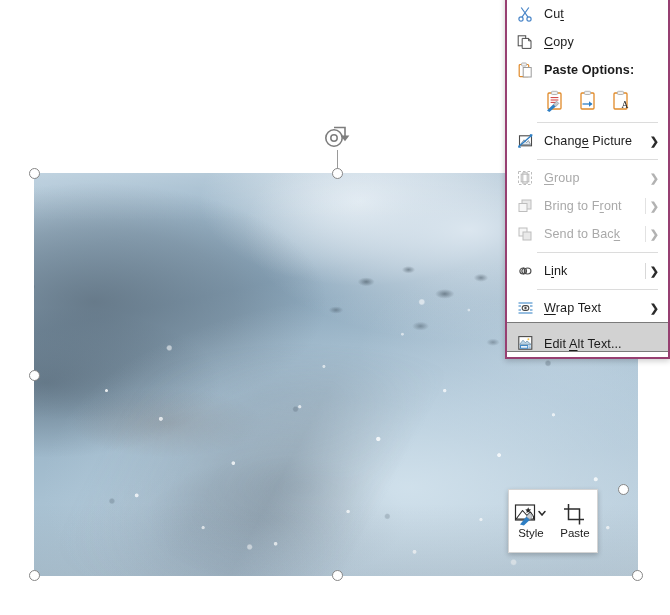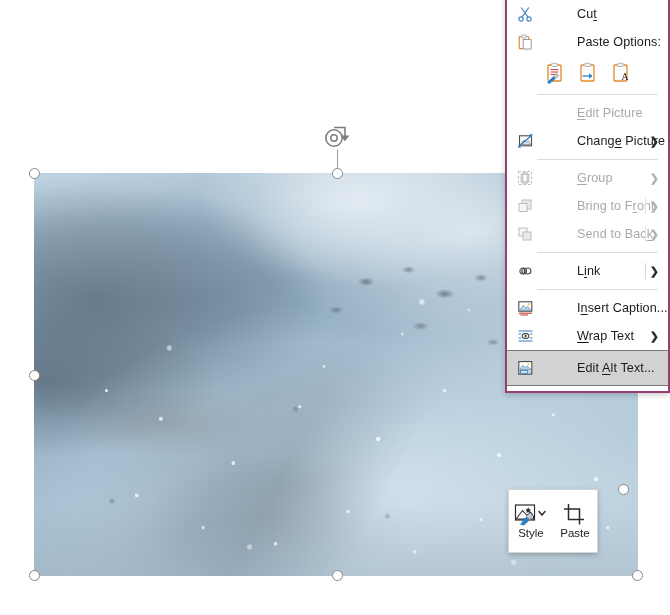--- a/index.html
+++ b/index.html
@@ -150,32 +150,33 @@
     background:#ffffff;
     border:2px solid #973f71;
     box-sizing:border-box;
     z-index:50;
     padding:4px 0 5px 0;
     box-shadow:0 2px 6px rgba(0,0,0,.20);
   }
   .mi{
     position:relative;display:flex;align-items:center;height:28px;
     padding:0 0 0 6px;box-sizing:border-box;cursor:default;
-    font-size:12.6px;color:#1b1b1b;white-space:nowrap;gap:33px;
+    font-size:12.6px;color:#1b1b1b;white-space:nowrap;
   }
   .mi .ico{width:24px;min-width:24px;display:flex;align-items:center;justify-content:center;}
   .mi .lbl{padding-left:7px;letter-spacing:.1px;}
   .mi .lbl u{text-decoration:underline;text-underline-offset:1.5px;}
-  .mi.bold .lbl{font-weight:normal;}
+  .mi.bold .lbl{font-weight:bold;}
   .mi.disabled{color:#a9a9a9;}
   .mi.disabled .lbl u{color:#a9a9a9;}
   .mi.selected{
     background:#d2d2d2;
     border-top:1px solid #7a7a7a;border-bottom:1px solid #7a7a7a;
-    height:36px;
+    height:30px;
+    align-items:flex-end;
   }
   .arrow{
     position:absolute;right:9px;top:50%;transform:translateY(-50%);
     font-size:11px;line-height:1;color:#2b2b2b;font-weight:bold;
   }
   .mi.disabled .arrow{color:#b2b2b2;}
   .arrow-sep{
     position:absolute;right:22px;top:6px;bottom:6px;width:1px;background:#d8d8d8;
   }
   .mi.disabled .arrow-sep{background:#e2e2e2;}
@@ -253,20 +254,30 @@
       <span class="ico">
         <svg width="16" height="16" viewBox="0 0 16 16" aria-hidden="true">
           <path d="M4.2 1.5 L11 11.2 M11.8 1.5 L5 11.2" fill="none" stroke="#4a86c8" stroke-width="1.2"></path>
           <circle cx="4" cy="13" r="2.1" fill="none" stroke="#4a86c8" stroke-width="1.2"></circle>
           <circle cx="12" cy="13" r="2.1" fill="none" stroke="#4a86c8" stroke-width="1.2"></circle>
         </svg>
       </span>
       <span class="lbl">Cu<u>t</u></span>
     </div>
 
+    <div class="mi">
+      <span class="ico">
+        <svg width="16" height="16" viewBox="0 0 16 16" aria-hidden="true">
+          <rect x="1.2" y="1.8" width="7.5" height="10" fill="#ffffff" stroke="#4a4a4a" stroke-width="1"></rect>
+          <path d="M5.2 4.4 L11.6 4.4 L14 6.8 L14 14.4 L5.2 14.4 Z" fill="#ffffff" stroke="#4a4a4a" stroke-width="1" stroke-linejoin="round"></path>
+          <path d="M11.6 4.4 L11.6 6.8 L14 6.8" fill="none" stroke="#4a4a4a" stroke-width="1"></path>
+        </svg>
+      </span>
+      <span class="lbl"><u>C</u>opy</span>
+    </div>
 
     <div class="mi bold">
       <span class="ico">
         <svg width="16" height="16" viewBox="0 0 16 16" aria-hidden="true">
           <rect x="2.2" y="2.5" width="9.5" height="12.2" rx="1" fill="#ffffff" stroke="#e08a2a" stroke-width="1.2"></rect>
           <rect x="4.6" y="1" width="4.8" height="3" rx=".7" fill="#f3f3f3" stroke="#b0b0b0" stroke-width="1"></rect>
           <rect x="6.2" y="5.5" width="8" height="9.5" fill="#ffffff" stroke="#9c9c9c" stroke-width="1"></rect>
         </svg>
       </span>
       <span class="lbl">Paste Options:</span>
@@ -294,24 +305,20 @@
         <svg width="22" height="22" viewBox="0 0 22 22" aria-hidden="true">
           <rect x="4" y="3" width="13" height="16" rx="1" fill="#ffffff" stroke="#e08a2a" stroke-width="1.3"></rect>
           <rect x="7.6" y="1.3" width="5.8" height="3.2" rx=".7" fill="#f2f2f2" stroke="#b5b5b5" stroke-width="1"></rect>
           <text x="11.5" y="18" font-family="'Liberation Serif', serif" font-size="9.5" fill="#1b1b1b">A</text>
         </svg>
       </span>
     </div>
 
     <div class="msep"></div>
 
-    <div class="mi disabled">
-      <span class="ico"></span>
-      <span class="lbl"><u>E</u>dit Picture</span>
-    </div>
 
     <div class="mi">
       <span class="ico">
         <svg width="17" height="16" viewBox="0 0 17 16" aria-hidden="true">
           <rect x="2.5" y="2.8" width="12" height="10" fill="#ffffff" stroke="#4a4a4a" stroke-width="1.1"></rect>
           <path d="M3.4 11.5 L7 6.8 L9.6 9.6 L11.4 7.6 L13.6 11.5 Z" fill="#dfe6ec" stroke="#7d8a95" stroke-width=".8"></path>
           <path d="M1.5 13.8 L15 2" fill="none" stroke="#2f7fc4" stroke-width="1.4"></path>
           <path d="M12.6 1 L15.6 1.6 L14.4 4.4 Z" fill="#2f7fc4"></path>
           <path d="M4 15 L1 14.4 L2.2 11.6 Z" fill="#2f7fc4"></path>
         </svg>
@@ -369,32 +376,20 @@
         </svg>
       </span>
       <span class="lbl">L<u>i</u>nk</span>
       <span class="arrow-sep"></span>
       <span class="arrow">❯</span>
     </div>
 
     <div class="msep"></div>
 
 
-    <div class="mi">
-      <span class="ico">
-        <svg width="17" height="16" viewBox="0 0 17 16" aria-hidden="true">
-          <rect x="1.8" y="1.8" width="13" height="9.4" fill="#ffffff" stroke="#4a4a4a" stroke-width="1.1"></rect>
-          <path d="M2.6 10.3 L6.2 5.4 L8.8 8.4 L10.6 6.4 L14.2 10.3 Z" fill="#bcd6e8" stroke="#6f93ad" stroke-width=".8"></path>
-          <circle cx="11.6" cy="4.4" r="1.1" fill="#f0c24b"></circle>
-          <path d="M1.8 13.2 H15" fill="none" stroke="#c0392b" stroke-width="1.1"></path>
-          <path d="M3.4 15 H11" fill="none" stroke="#c0392b" stroke-width="1"></path>
-        </svg>
-      </span>
-      <span class="lbl">I<u>n</u>sert Caption...</span>
-    </div>
 
     <div class="mi">
       <span class="ico">
         <svg width="17" height="16" viewBox="0 0 17 16" aria-hidden="true">
           <path d="M1.5 3 H15.5 M1.5 13 H15.5" fill="none" stroke="#2f7fc4" stroke-width="1.2"></path>
           <path d="M1.5 6 H4 M13 6 H15.5 M1.5 10 H4 M13 10 H15.5" fill="none" stroke="#2f7fc4" stroke-width="1.2"></path>
           <rect x="5.2" y="5.6" width="6.6" height="4.8" rx="2.4" fill="#ffffff" stroke="#4a4a4a" stroke-width="1.1"></rect>
           <circle cx="8.5" cy="8" r="1.2" fill="#4a4a4a"></circle>
         </svg>
       </span>

